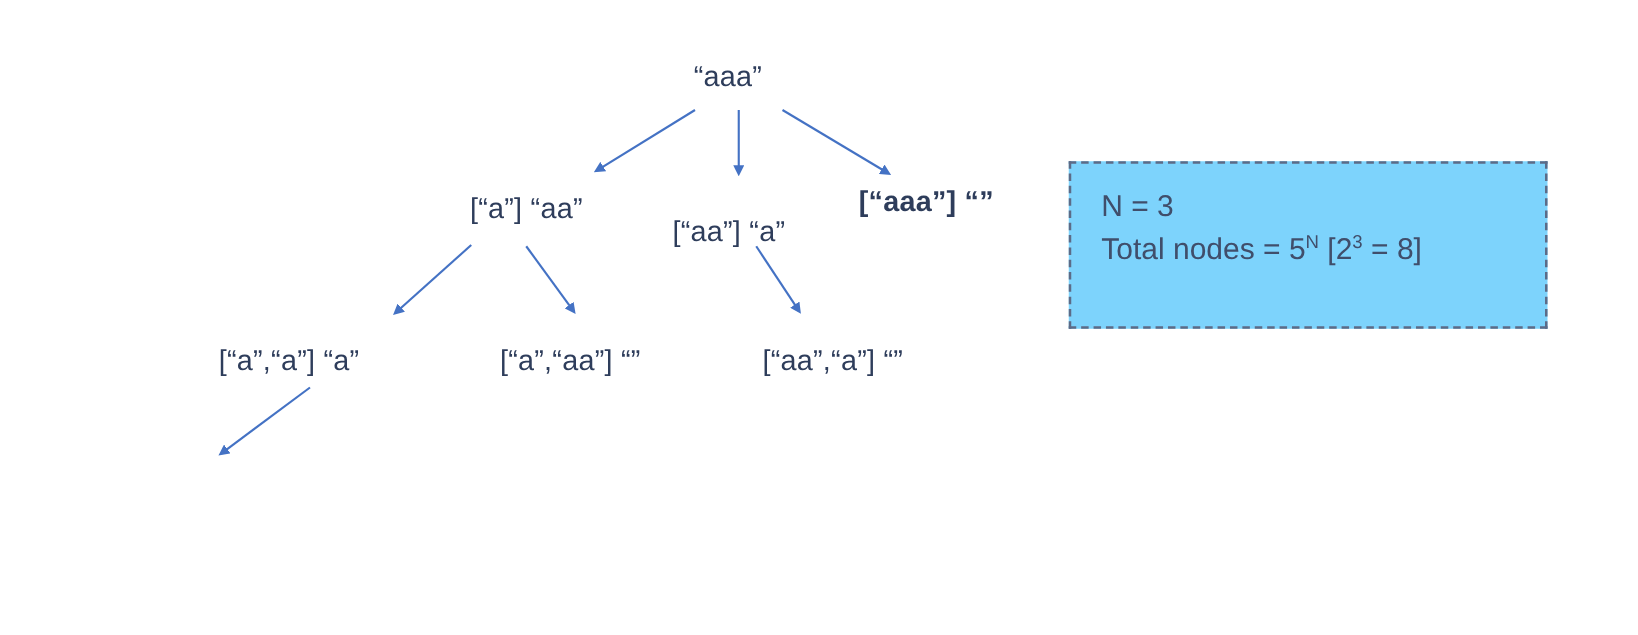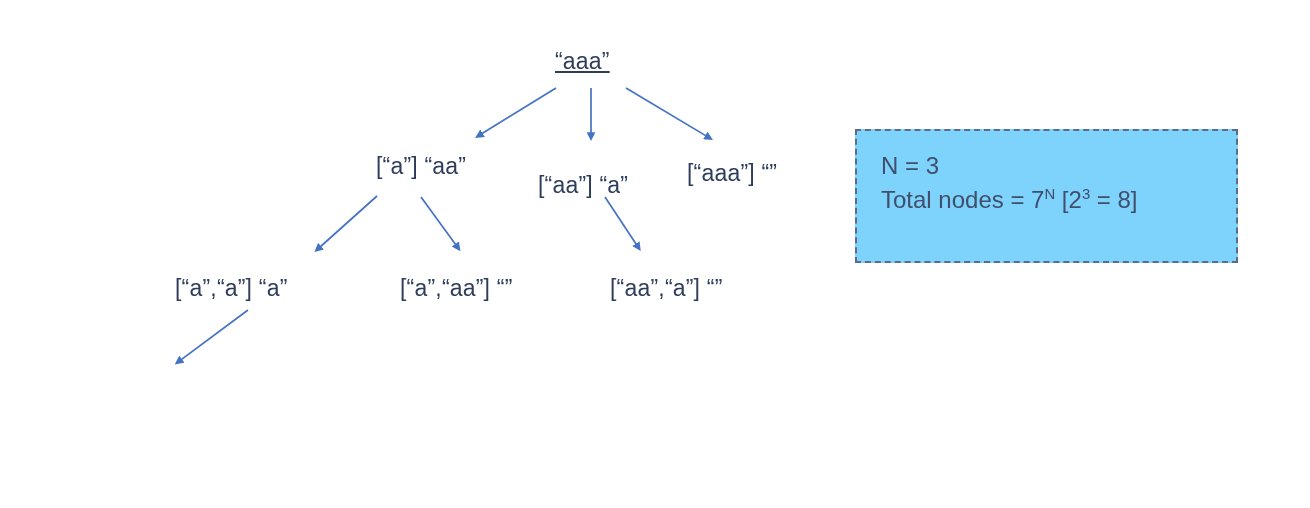--- a/index.html
+++ b/index.html
@@ -90,28 +90,28 @@
         <line x1="556" y1="88" x2="477.661864304801" y2="136.27815339355288" marker-end="url(#arrowhead)"></line>
         <line x1="591" y1="88" x2="591" y2="138" marker-end="url(#arrowhead)"></line>
         <line x1="626" y1="88" x2="710.2751648174916" y2="138.38189201045697" marker-end="url(#arrowhead)"></line>
         <line x1="377" y1="196" x2="316.70455402159666" y2="249.9959217717045" marker-end="url(#arrowhead)"></line>
         <line x1="421" y1="197" x2="458.6991274745607" y2="248.72670979067635" marker-end="url(#arrowhead)"></line>
         <line x1="605" y1="197" x2="639.0371028762571" y2="248.4920274281838" marker-end="url(#arrowhead)"></line>
         <line x1="248" y1="310" x2="177.2221610685152" y2="362.62967510289894" marker-end="url(#arrowhead)"></line>
       </g>
   </svg>
 
-  <div class="tree-node" style="left:555px; top:48px;text-decoration:underline;">“aaa”</div>
+  <div class="tree-node" style="left:555px; top:48px;">“aaa”</div>
   <div class="tree-node" style="left:376px; top:153px;">[“a”] “aa”</div>
   <div class="tree-node" style="left:538px; top:172px;">[“aa”] “a”</div>
-  <div class="tree-node" style="left:687px; top:160px;">[“aaa”] “”</div>
+  <div class="tree-node" style="left:687px; top:148px;font-weight:bold;">[“aaa”] “”</div>
   <div class="tree-node" style="left:400px; top:275px;">[“a”,“aa”] “”</div>
   <div class="tree-node" style="left:175px; top:275px;">[“a”,“a”] “a”</div>
   <div class="tree-node" style="left:610px; top:275px;">[“aa”,“a”] “”</div>
 
   <div class="legend-box">
     <div class="legend-inner">
       <div class="legend-line">N = 3</div>
-      <div class="legend-line"><span>Total nodes = 7</span><sup>N</sup><span> [2</span><sup>3</sup><span> = 8]</span></div>
+      <div class="legend-line"><span>Total nodes = 5</span><sup>N</sup><span> [2</span><sup>3</sup><span> = 8]</span></div>
     </div>
   </div>
 
 </div>
 
 </body></html>

